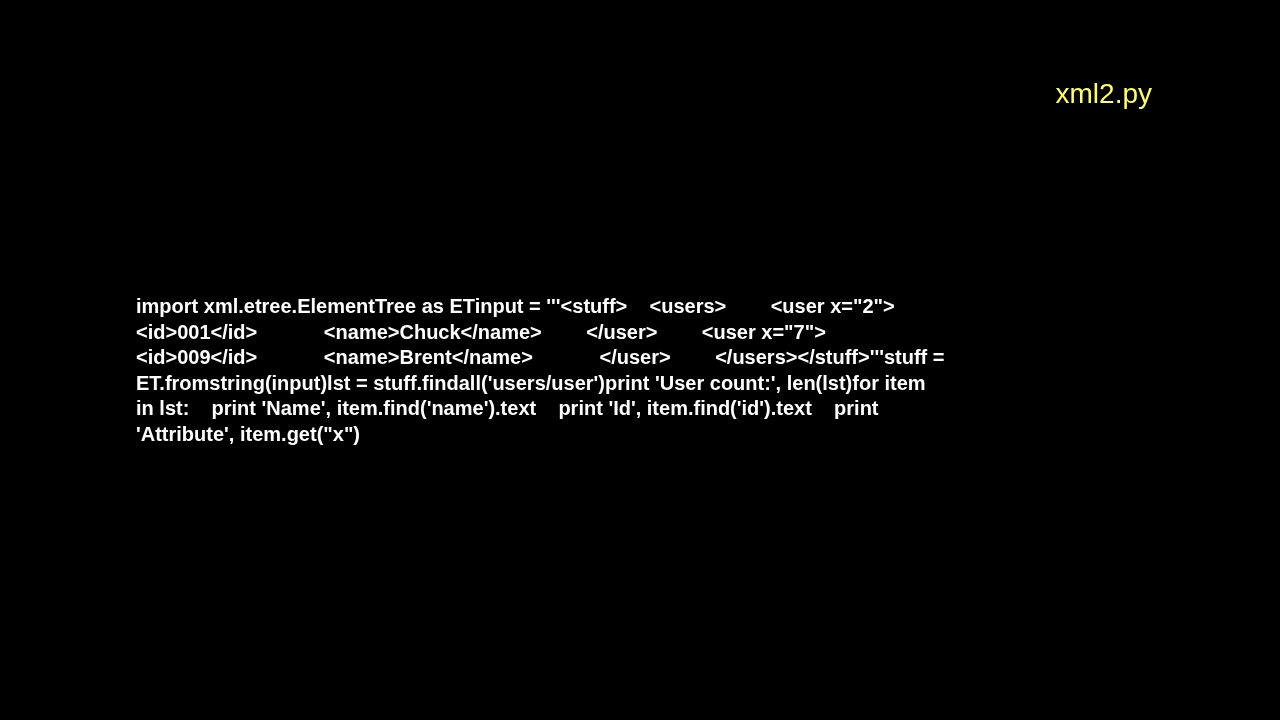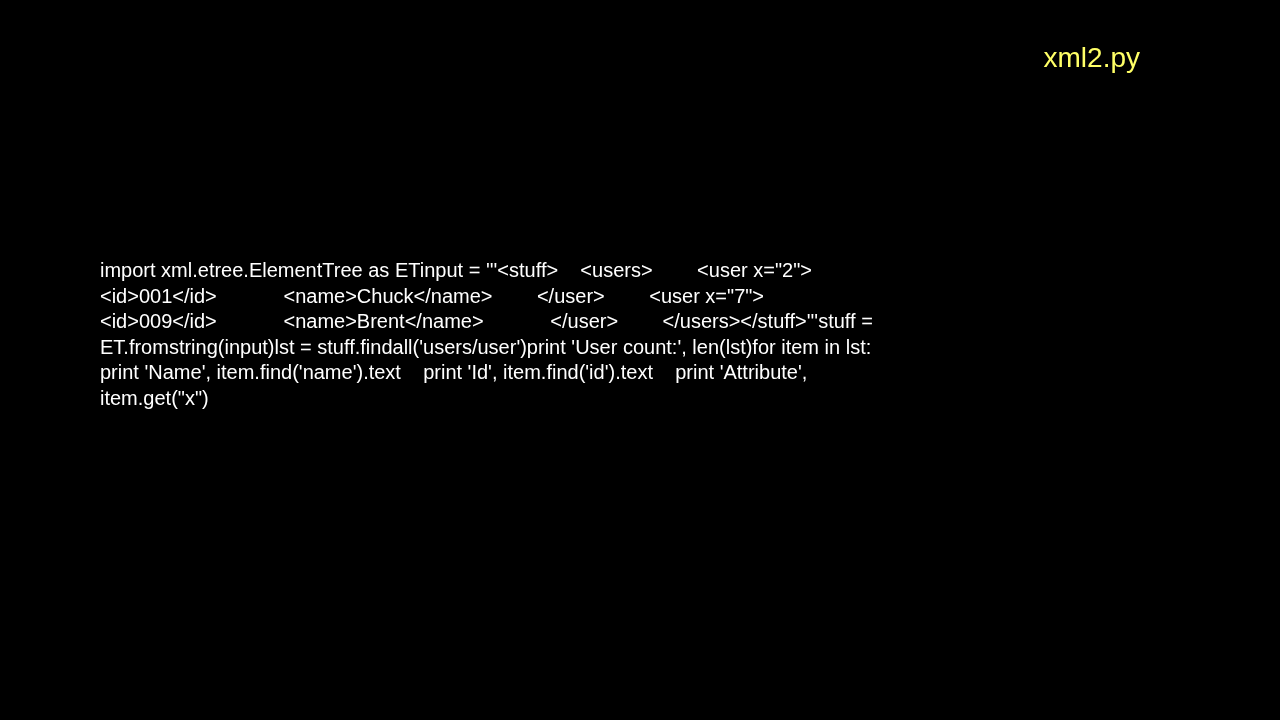--- a/index.html
+++ b/index.html
@@ -1,16 +1,16 @@
 <!DOCTYPE html>
 <html><head>
   <meta charset="utf-8">
   <style>
     * {
-      margin: 0;
+      margin: 12px;
       padding: 0;
       box-sizing: border-box;
     }
     body {
       width: 1280px;
       height: 720px;
       background-color: #000000;
       font-family: Arial, Helvetica, sans-serif;
       position: relative;
       overflow: hidden;
@@ -27,20 +27,21 @@
       position: absolute;
       top: 258px;
       left: 100px;
       width: 810px;
       color: #ffffff;
       font-size: 20px;
       line-height: 1.28;
       font-family: Arial, Helvetica, sans-serif;
       white-space: pre-wrap;
       word-wrap: break-word;
+      font-weight: bold;
     }
   </style>
 </head>
 <body>
 
 <div class="title">xml2.py</div>
 
 <div class="code-block">import xml.etree.ElementTree as ETinput = '''&lt;stuff&gt;    &lt;users&gt;        &lt;user x="2"&gt;            &lt;id&gt;001&lt;/id&gt;            &lt;name&gt;Chuck&lt;/name&gt;        &lt;/user&gt;        &lt;user x="7"&gt;            &lt;id&gt;009&lt;/id&gt;            &lt;name&gt;Brent&lt;/name&gt;            &lt;/user&gt;        &lt;/users&gt;&lt;/stuff&gt;'''stuff = ET.fromstring(input)lst = stuff.findall('users/user')print 'User count:', len(lst)for item in lst:    print 'Name', item.find('name').text    print 'Id', item.find('id').text    print 'Attribute', item.get("x")</div>
 
 </body></html>

